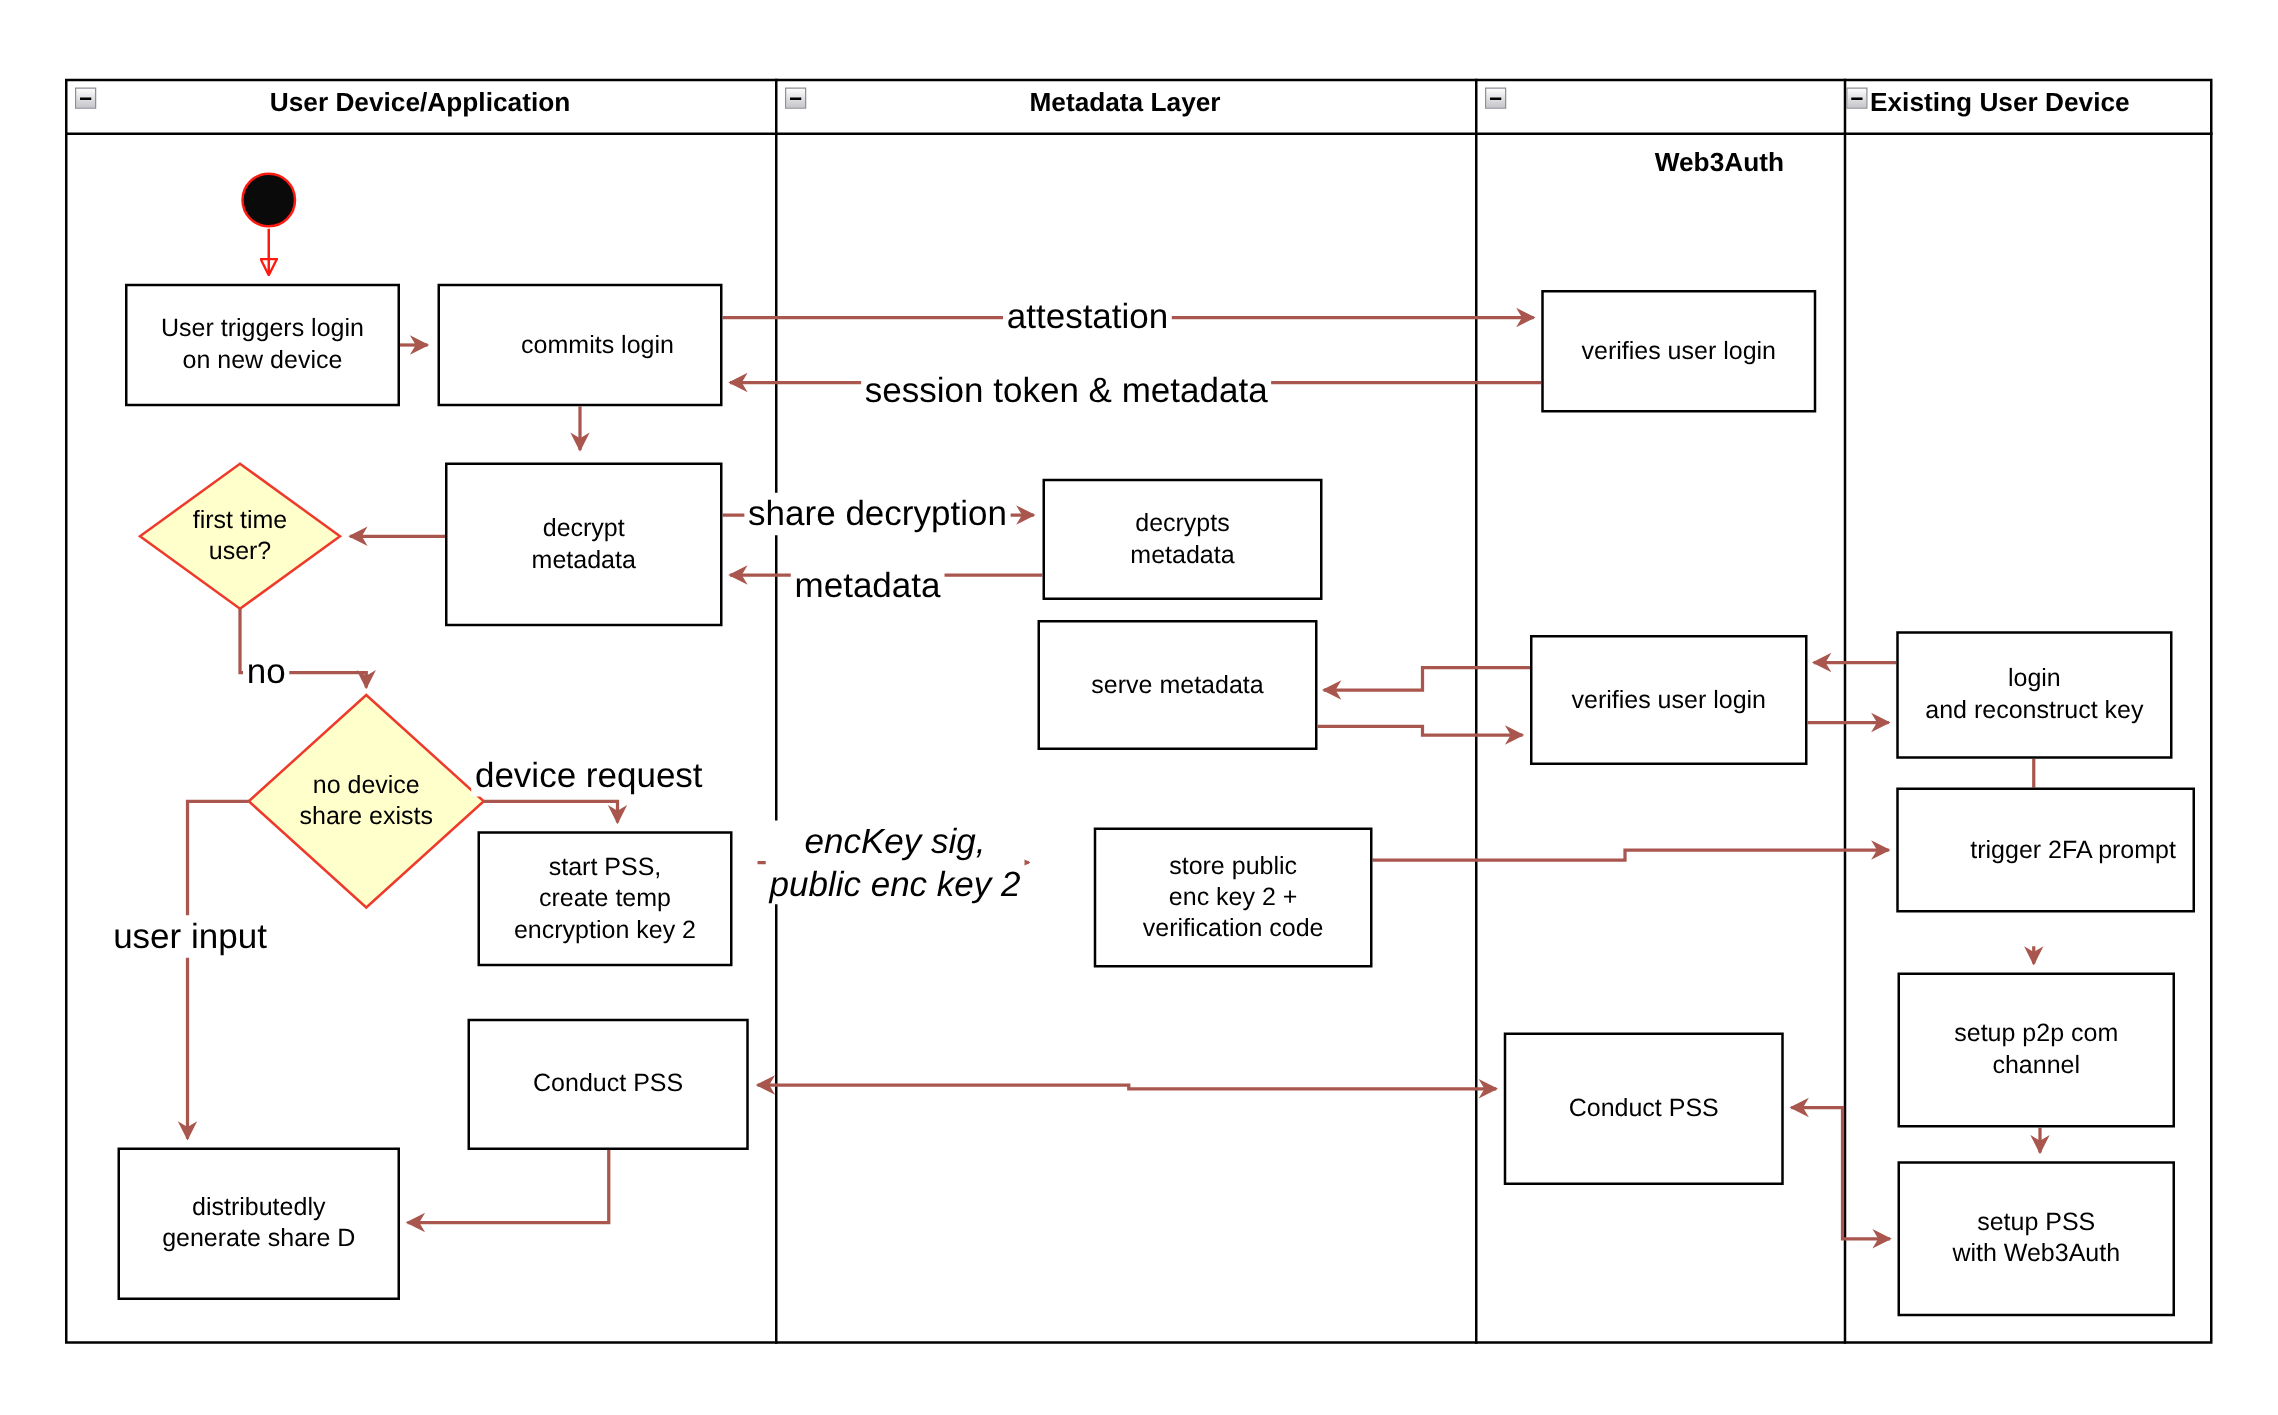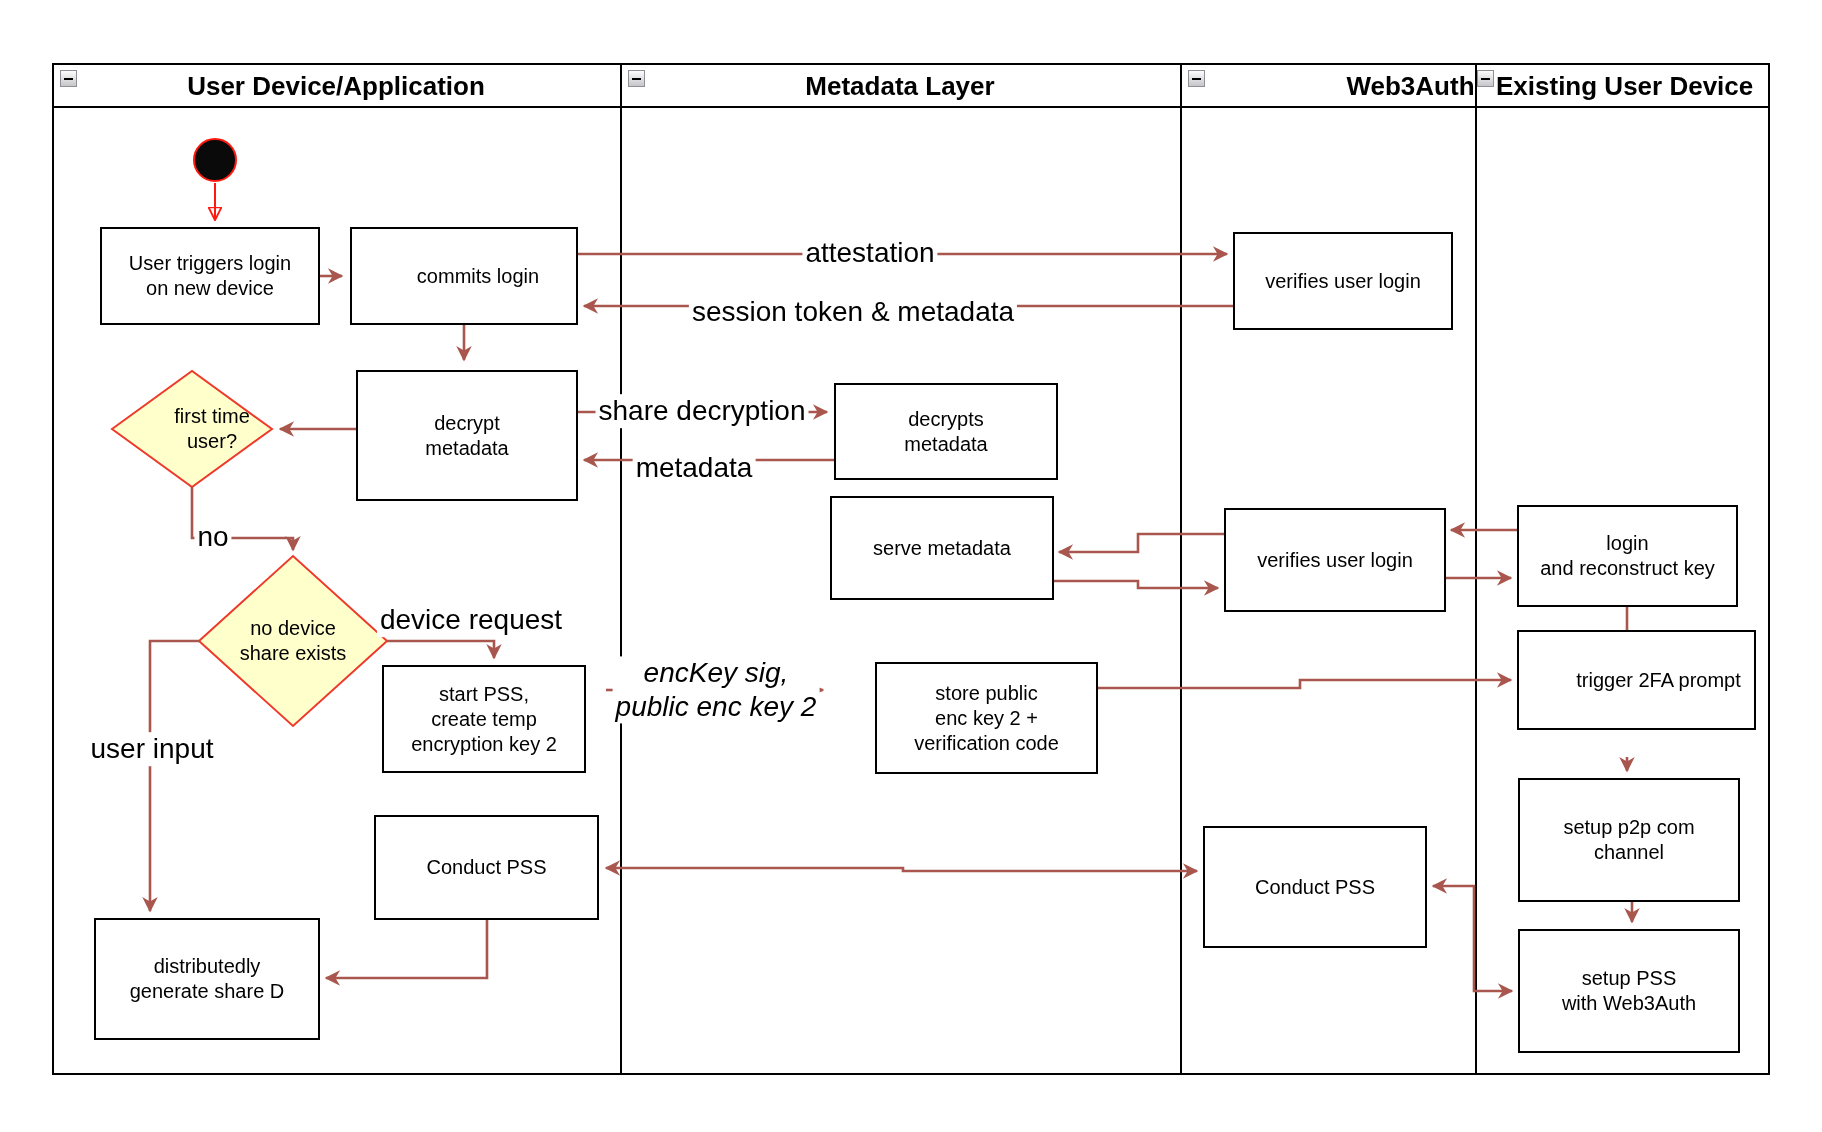--- a/index.html
+++ b/index.html
@@ -4,21 +4,21 @@
 <style>
   html,body{margin:0;padding:0;background:#ffffff;}
   body{width:1822px;height:1132px;font-family:"Liberation Sans",sans-serif;color:#000;}
   #canvas{position:relative;width:1822px;height:1132px;background:#fff;overflow:hidden;}
 
   
   .frame{position:absolute;left:52px;top:63px;width:1718px;height:1012px;border:2px solid #000;box-sizing:border-box;}
   .vline{position:absolute;top:63px;height:1012px;width:2px;background:#000;}
   .hline{position:absolute;left:52px;width:1718px;height:2px;background:#000;top:106px;}
 
-  .lane-title{position:absolute;top:71px;font-weight:bold;font-size:26px;text-align:center;}
+  .lane-title{position:absolute;top:71px;font-weight:bold;font-size:21px;text-align:center;}
   .collapse-btn{position:absolute;width:17px;height:17px;background:linear-gradient(#fdfdfd,#c6c6cb);
     border:1px solid #8f8f96;box-sizing:border-box;display:flex;align-items:center;justify-content:center;}
   .minus-bar{width:9px;height:2px;background:#000;}
 
   
   .box{position:absolute;border:2px solid #000;background:#fff;box-sizing:border-box;
     display:flex;align-items:center;justify-content:center;text-align:center;
     font-size:20px;line-height:1.25;white-space:pre-line;}
 
   .dlabel{position:absolute;transform:translate(-50%,-50%);text-align:center;
@@ -48,21 +48,21 @@
     </div>
   <div class="collapse-btn" style="left:1188px;top:70px;">
       <div class="minus-bar"></div>
     </div>
   <div class="collapse-btn" style="left:1477px;top:70px;">
       <div class="minus-bar"></div>
     </div>
 
   <div class="lane-title" style="left:52px;width:568px;">User Device/Application</div>
   <div class="lane-title" style="left:620px;width:560px;">Metadata Layer</div>
-  <div class="lane-title" style="left:1240px;width:341px;">Web3Auth</div>
+  <div class="lane-title" style="left:1205px;width:341px;margin-top:48px;">Web3Auth</div>
   <div class="lane-title" style="left:1496px;width:274px;text-align:left;">Existing User Device</div>
 
   <svg class="wires" width="1822" height="1132" viewBox="0 0 1822 1132">
     <defs>
       <marker id="arr" viewBox="0 0 12 12" refX="10.5" refY="6" markerWidth="6.5" markerHeight="6.5" orient="auto-start-reverse">
         <path d="M0.5,0.5 L11.5,6 L0.5,11.5 L3.8,6 z" fill="#a9574e"></path>
       </marker>
       <marker id="arrred" viewBox="0 0 12 12" refX="10.5" refY="6" markerWidth="7" markerHeight="7" orient="auto">
         <path d="M0.5,0.5 L11.5,6 L0.5,11.5 z" fill="none" stroke="#ff1a10" stroke-width="1.6"></path>
       </marker>
@@ -125,21 +125,21 @@
   <div class="box" style="left:1203px;top:826px;width:224px;height:122px;">Conduct PSS</div>
 
   <div class="box" style="left:1517px;top:505px;width:221px;height:102px;">login
 and reconstruct key</div>
   <div class="box" style="left:1517px;top:630px;width:239px;height:100px;padding-left:44px;">trigger 2FA prompt</div>
   <div class="box" style="left:1518px;top:778px;width:222px;height:124px;">setup p2p com
 channel</div>
   <div class="box" style="left:1518px;top:929px;width:222px;height:124px;">setup PSS
 with Web3Auth</div>
 
-  <div class="dlabel" style="left:192px;top:429px;margin-left:20px;">first time
+  <div class="dlabel" style="left:192px;top:429px;">first time
 user?</div>
   <div class="dlabel" style="left:293px;top:641px;">no device
 share exists</div>
 
   <div class="elabel" style="left:870px;top:253px;">attestation</div>
   <div class="elabel" style="left:853px;top:312px;">session token &amp; metadata</div>
   <div class="elabel" style="left:702px;top:411px;">share decryption</div>
   <div class="elabel" style="left:694px;top:468px;">metadata</div>
   <div class="elabel" style="left:213px;top:537px;">no</div>
   <div class="elabel" style="left:471px;top:620px;">device request</div>

